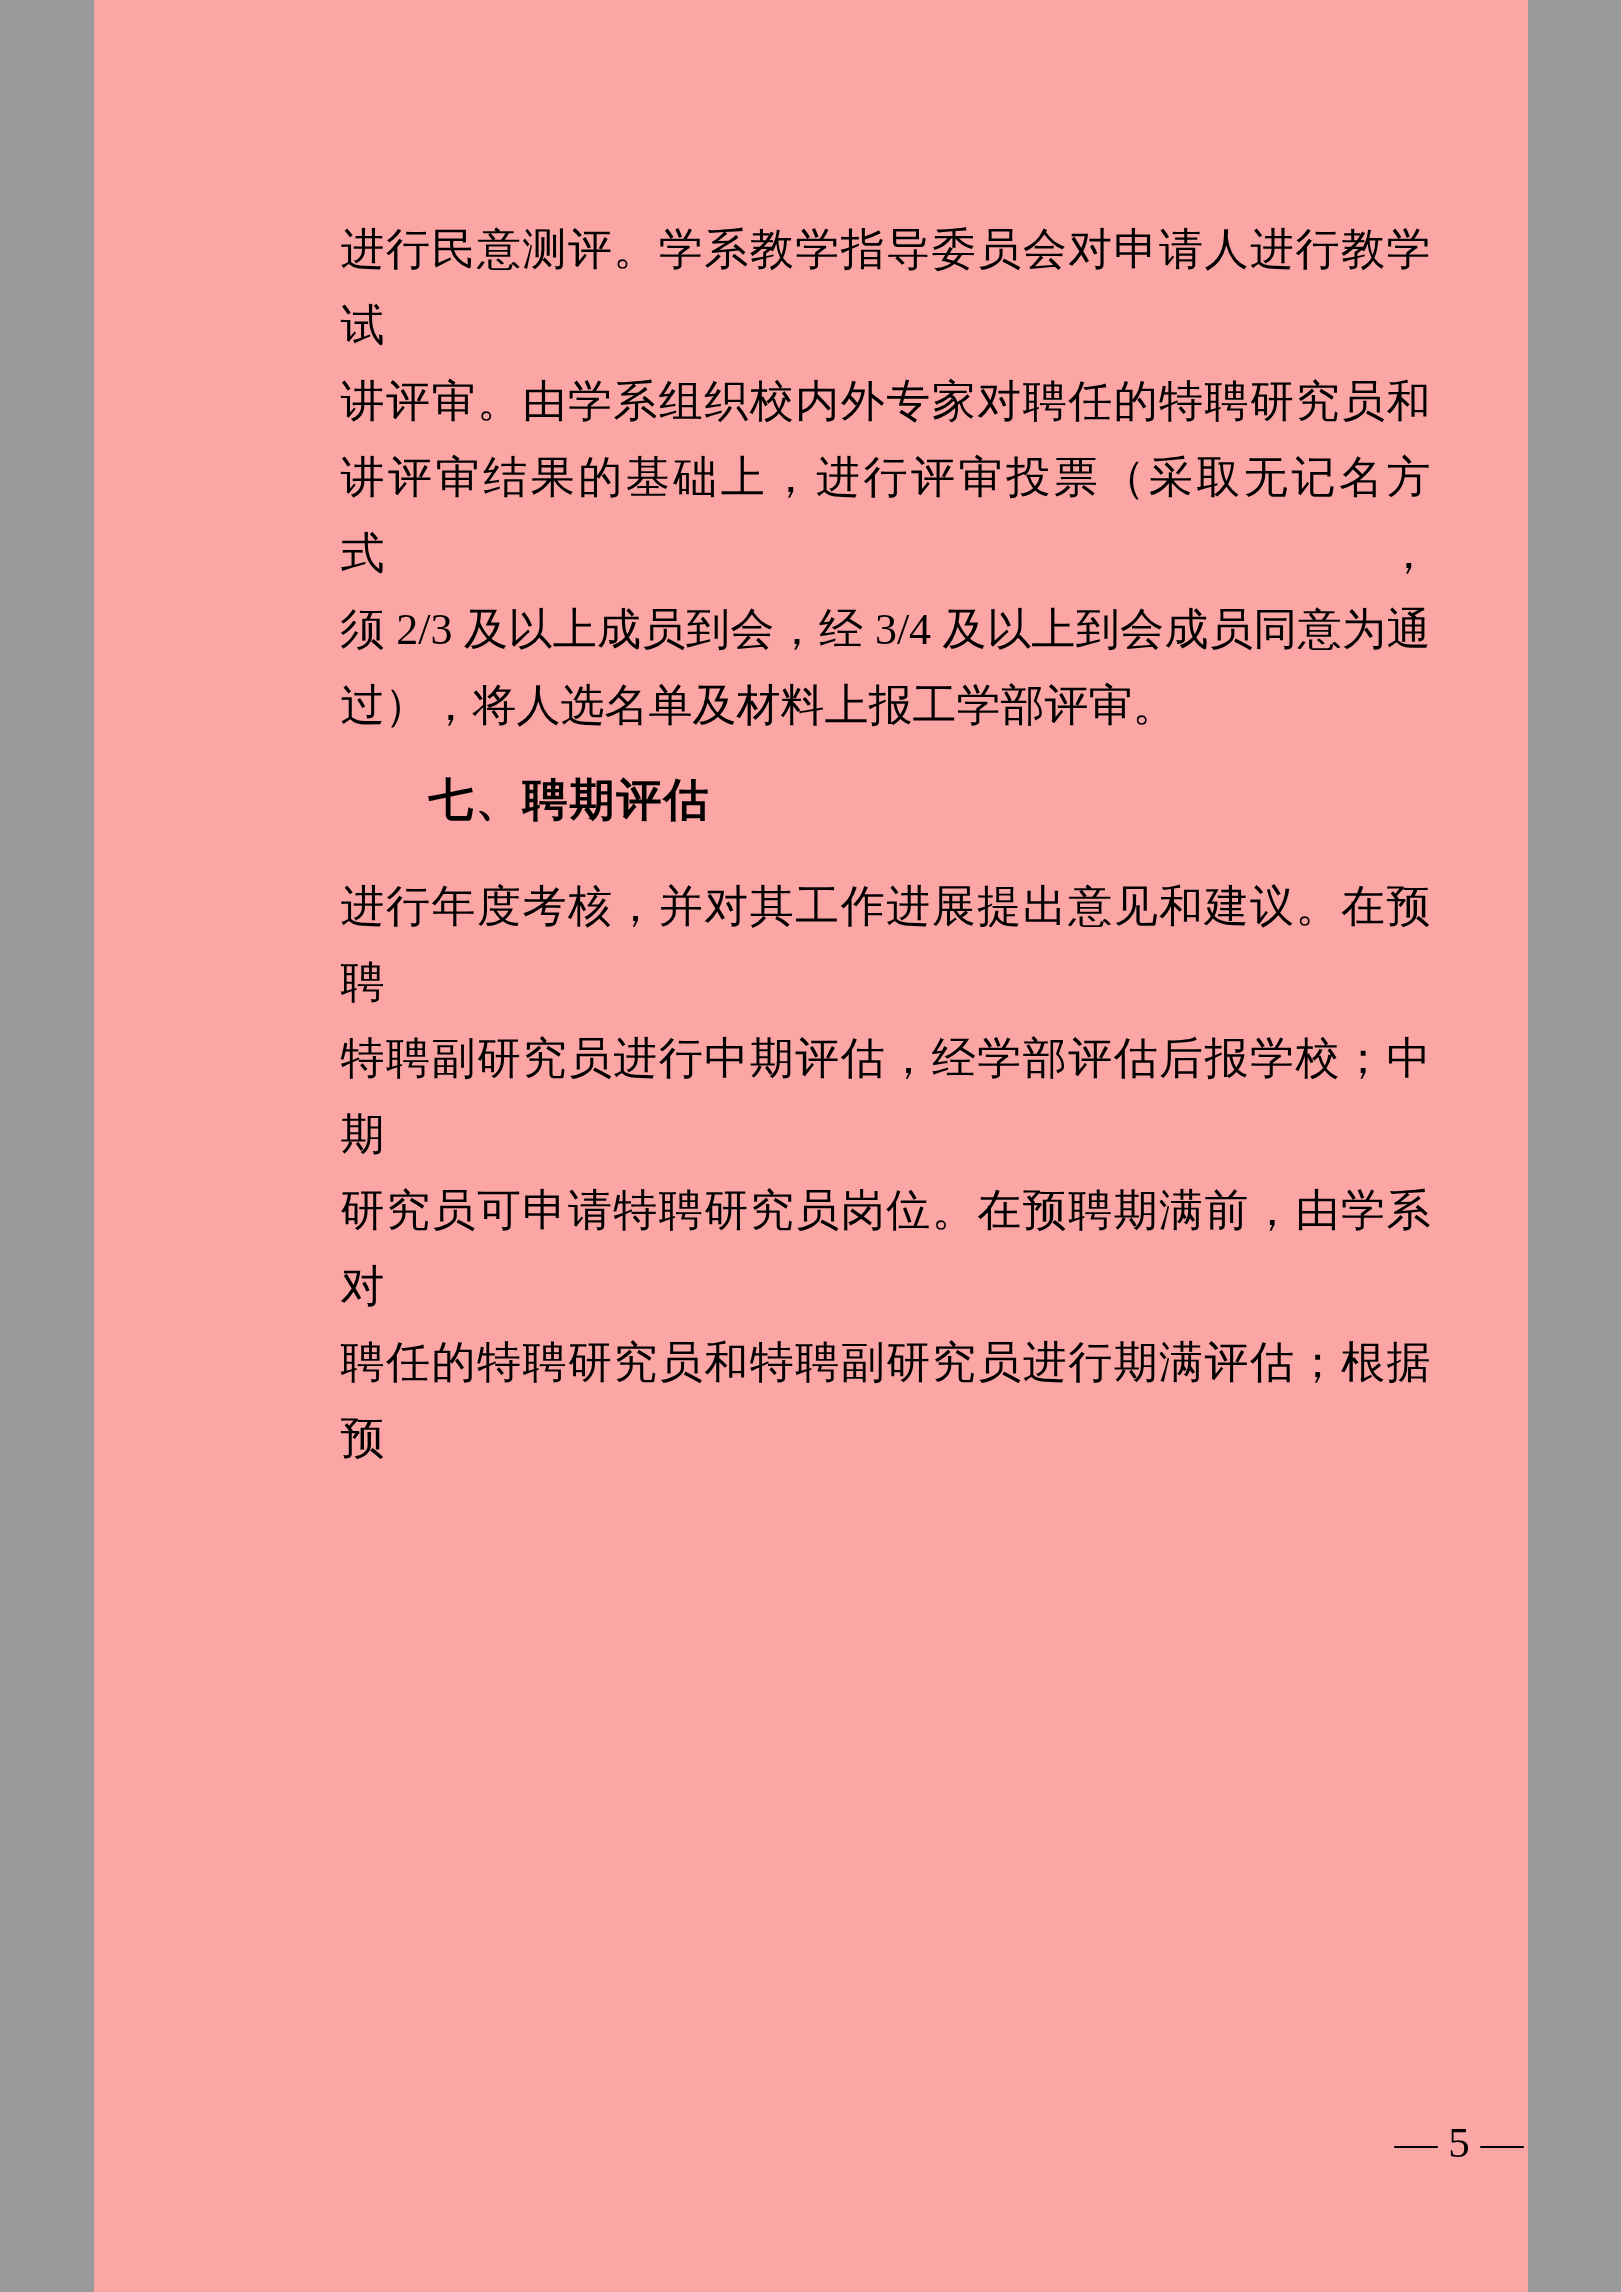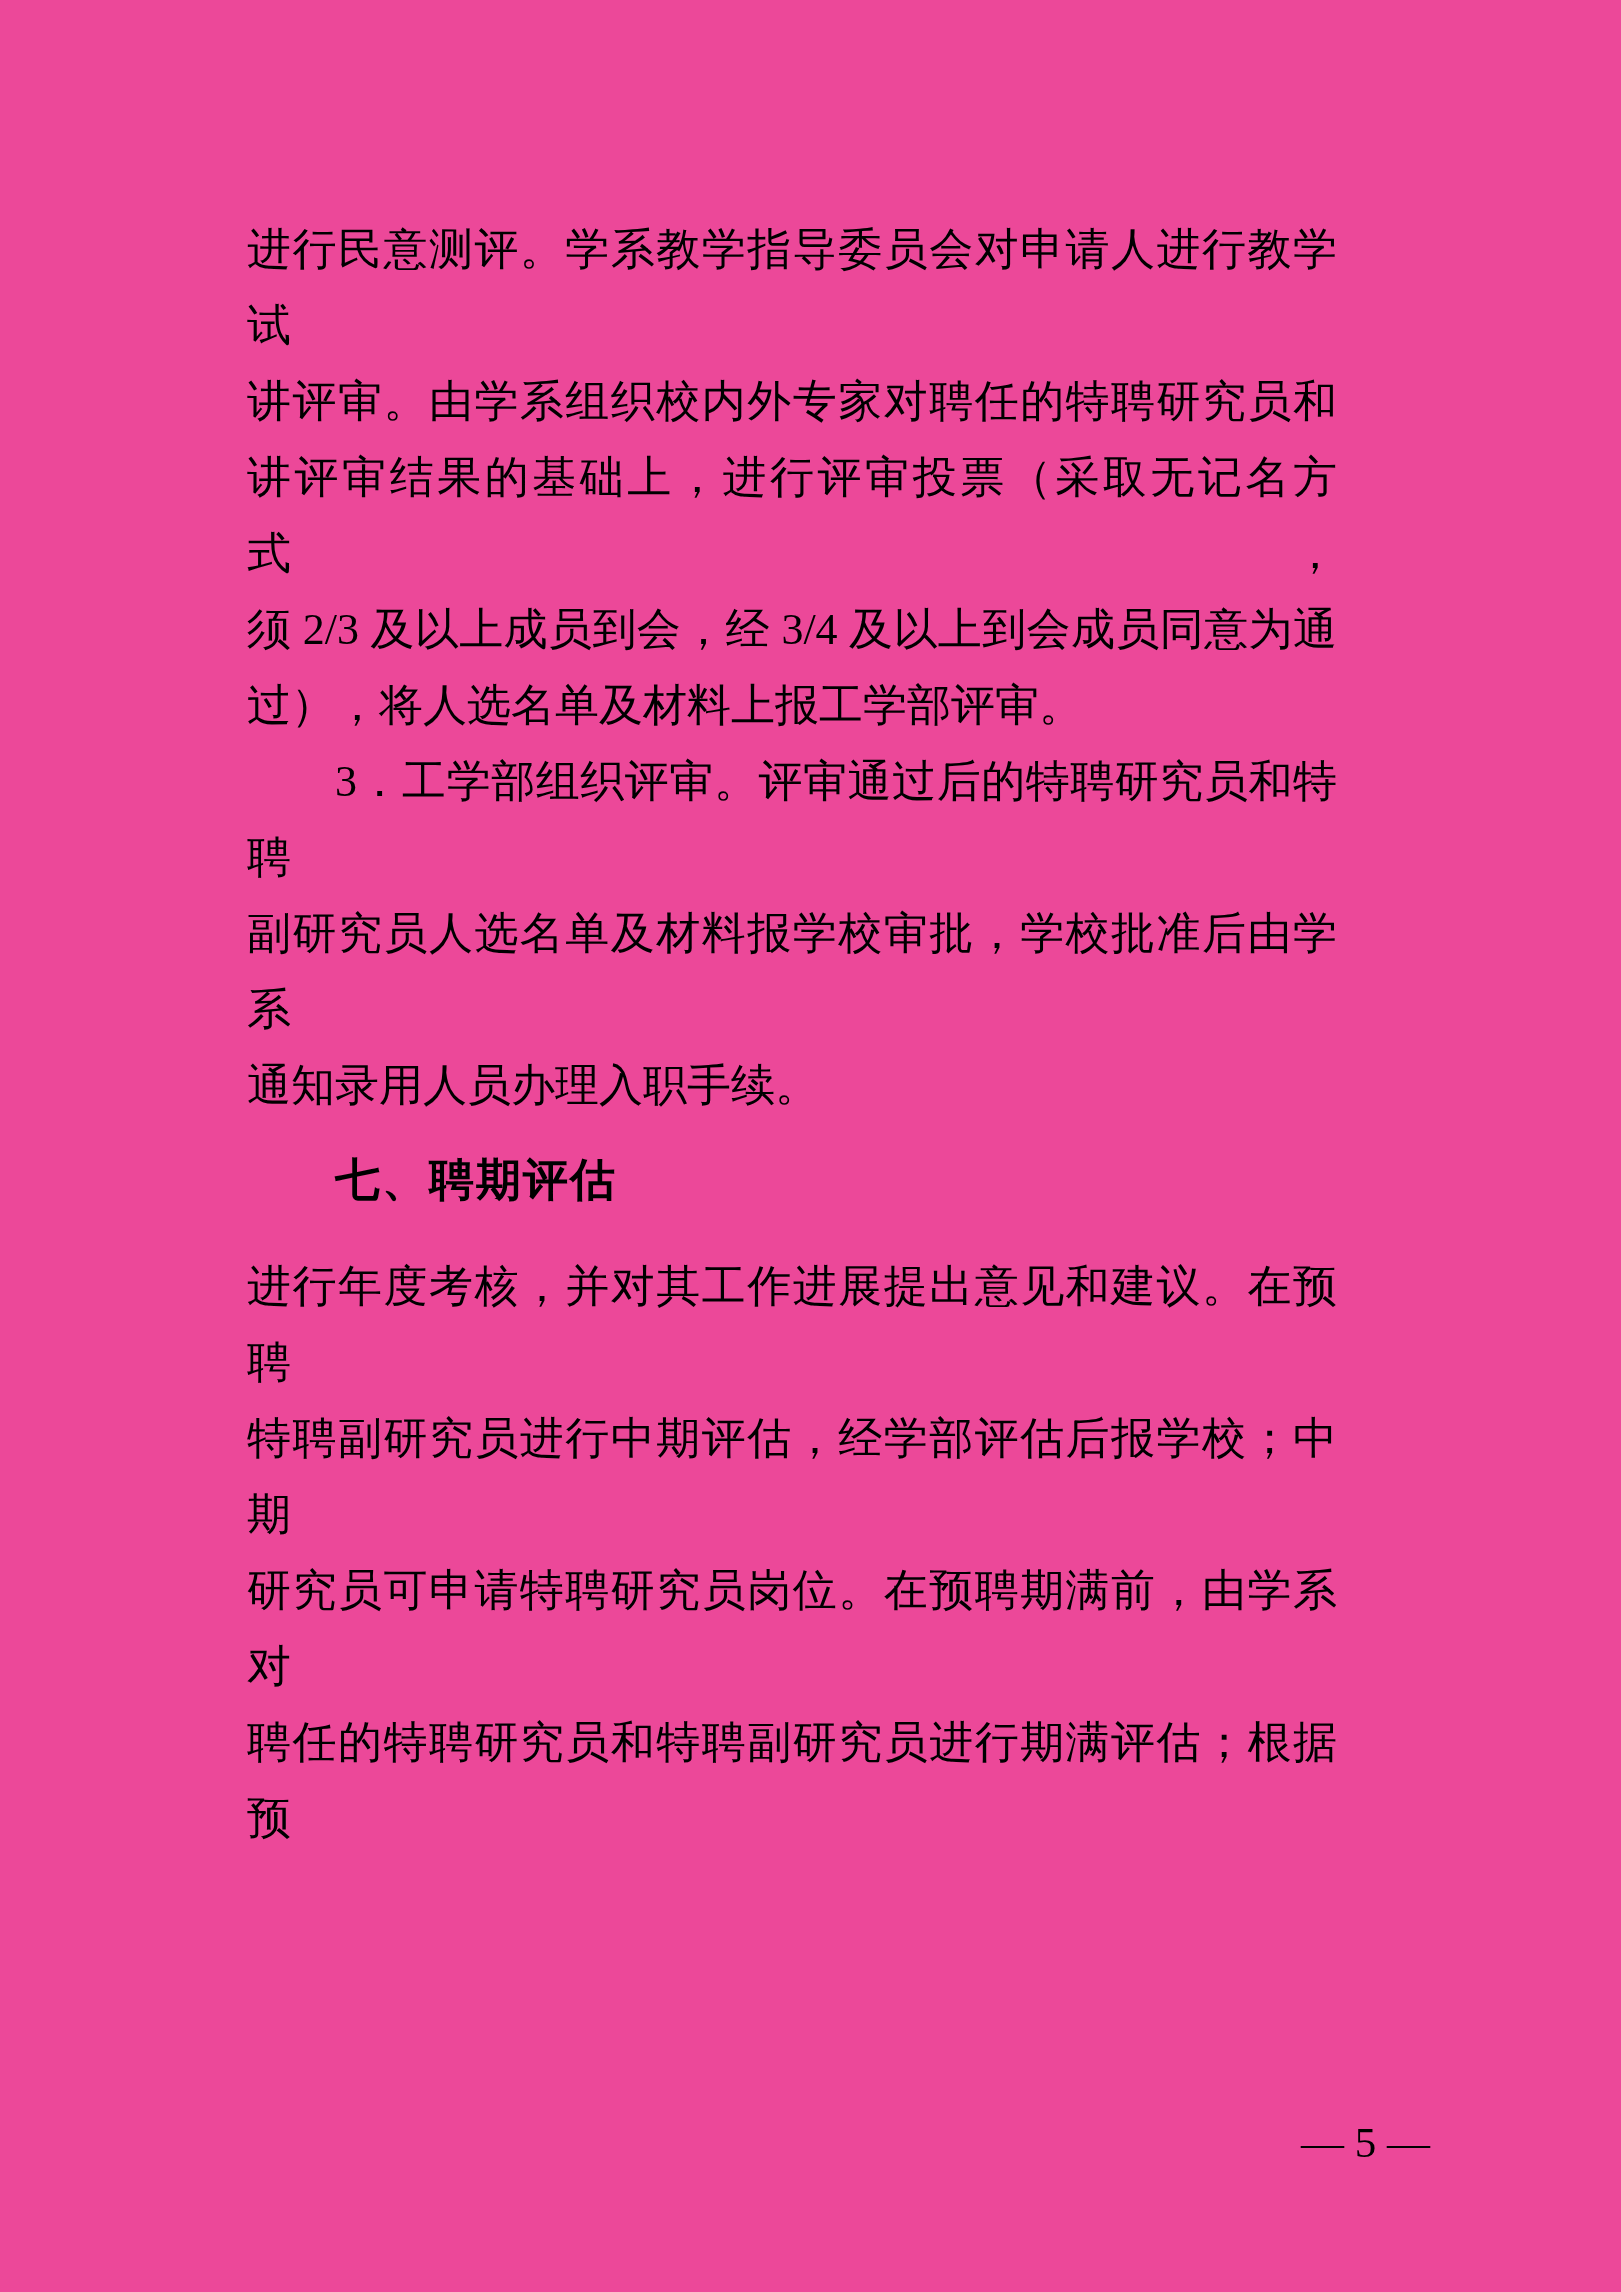--- a/index.html
+++ b/index.html
@@ -2,24 +2,24 @@
 <html lang="zh"><head>
 <meta charset="utf-8">
 <style>
   html, body {
     margin: 0;
     padding: 0;
     background: #9a9a9a;
   }
   .page {
     position: relative;
-    width: 1621px;
+    width: 1434px;
     height: 2293px;
     margin: 0 auto;
-    background: #ec4899;
+    background: #fca5a5;
     color: #000000;
     font-family: "Liberation Serif", "DejaVu Serif", serif;
     overflow: hidden;
   }
   .body-text {
     position: absolute;
     left: 247px;
     top: 212px;
     width: 1090px;
   }
@@ -67,25 +67,20 @@
 
 <div class="page">
   <div class="body-text" id="doc-body">
       <div class="block paragraph">
         <div class="line fill">进行民意测评。学系教学指导委员会对申请人进行教学试</div>
         <div class="line fill">讲评审。由学系组织校内外专家对聘任的特聘研究员和</div>
         <div class="line fill">讲评审结果的基础上，进行评审投票（采取无记名方式，</div>
         <div class="line fill">须 2/3 及以上成员到会，经 3/4 及以上到会成员同意为通</div>
         <div class="line end">过），将人选名单及材料上报工学部评审。</div>
       </div>
-      <div class="block paragraph">
-        <div class="line fill indent">3．工学部组织评审。评审通过后的特聘研究员和特聘</div>
-        <div class="line fill">副研究员人选名单及材料报学校审批，学校批准后由学系</div>
-        <div class="line end">通知录用人员办理入职手续。</div>
-      </div>
       <div class="block heading">
         <div class="line end indent">七、聘期评估</div>
       </div>
       <div class="block paragraph">
         <div class="line fill">进行年度考核，并对其工作进展提出意见和建议。在预聘</div>
         <div class="line fill">特聘副研究员进行中期评估，经学部评估后报学校；中期</div>
         <div class="line fill">研究员可申请特聘研究员岗位。在预聘期满前，由学系对</div>
         <div class="line fill">聘任的特聘研究员和特聘副研究员进行期满评估；根据预</div>
       </div>
     </div>

